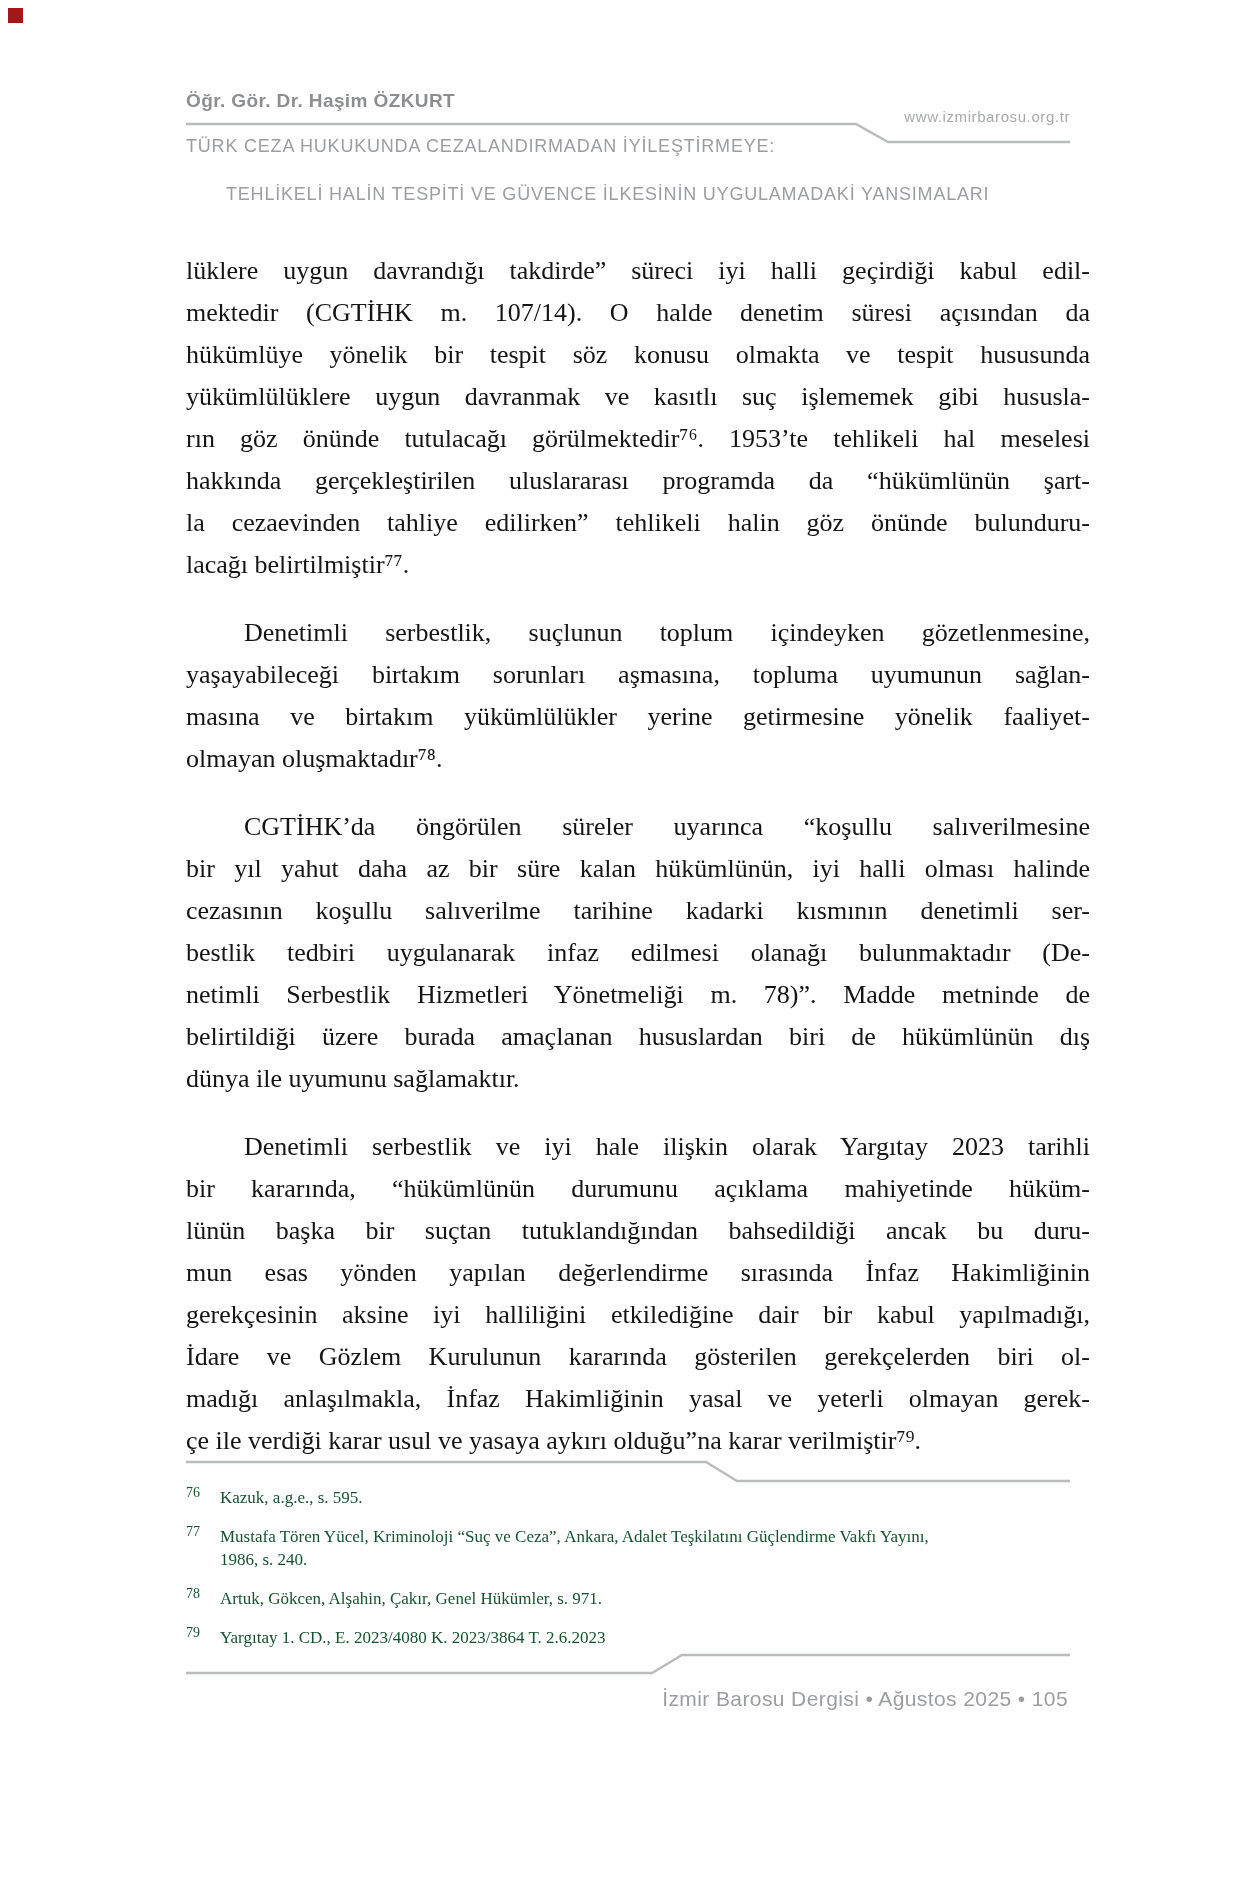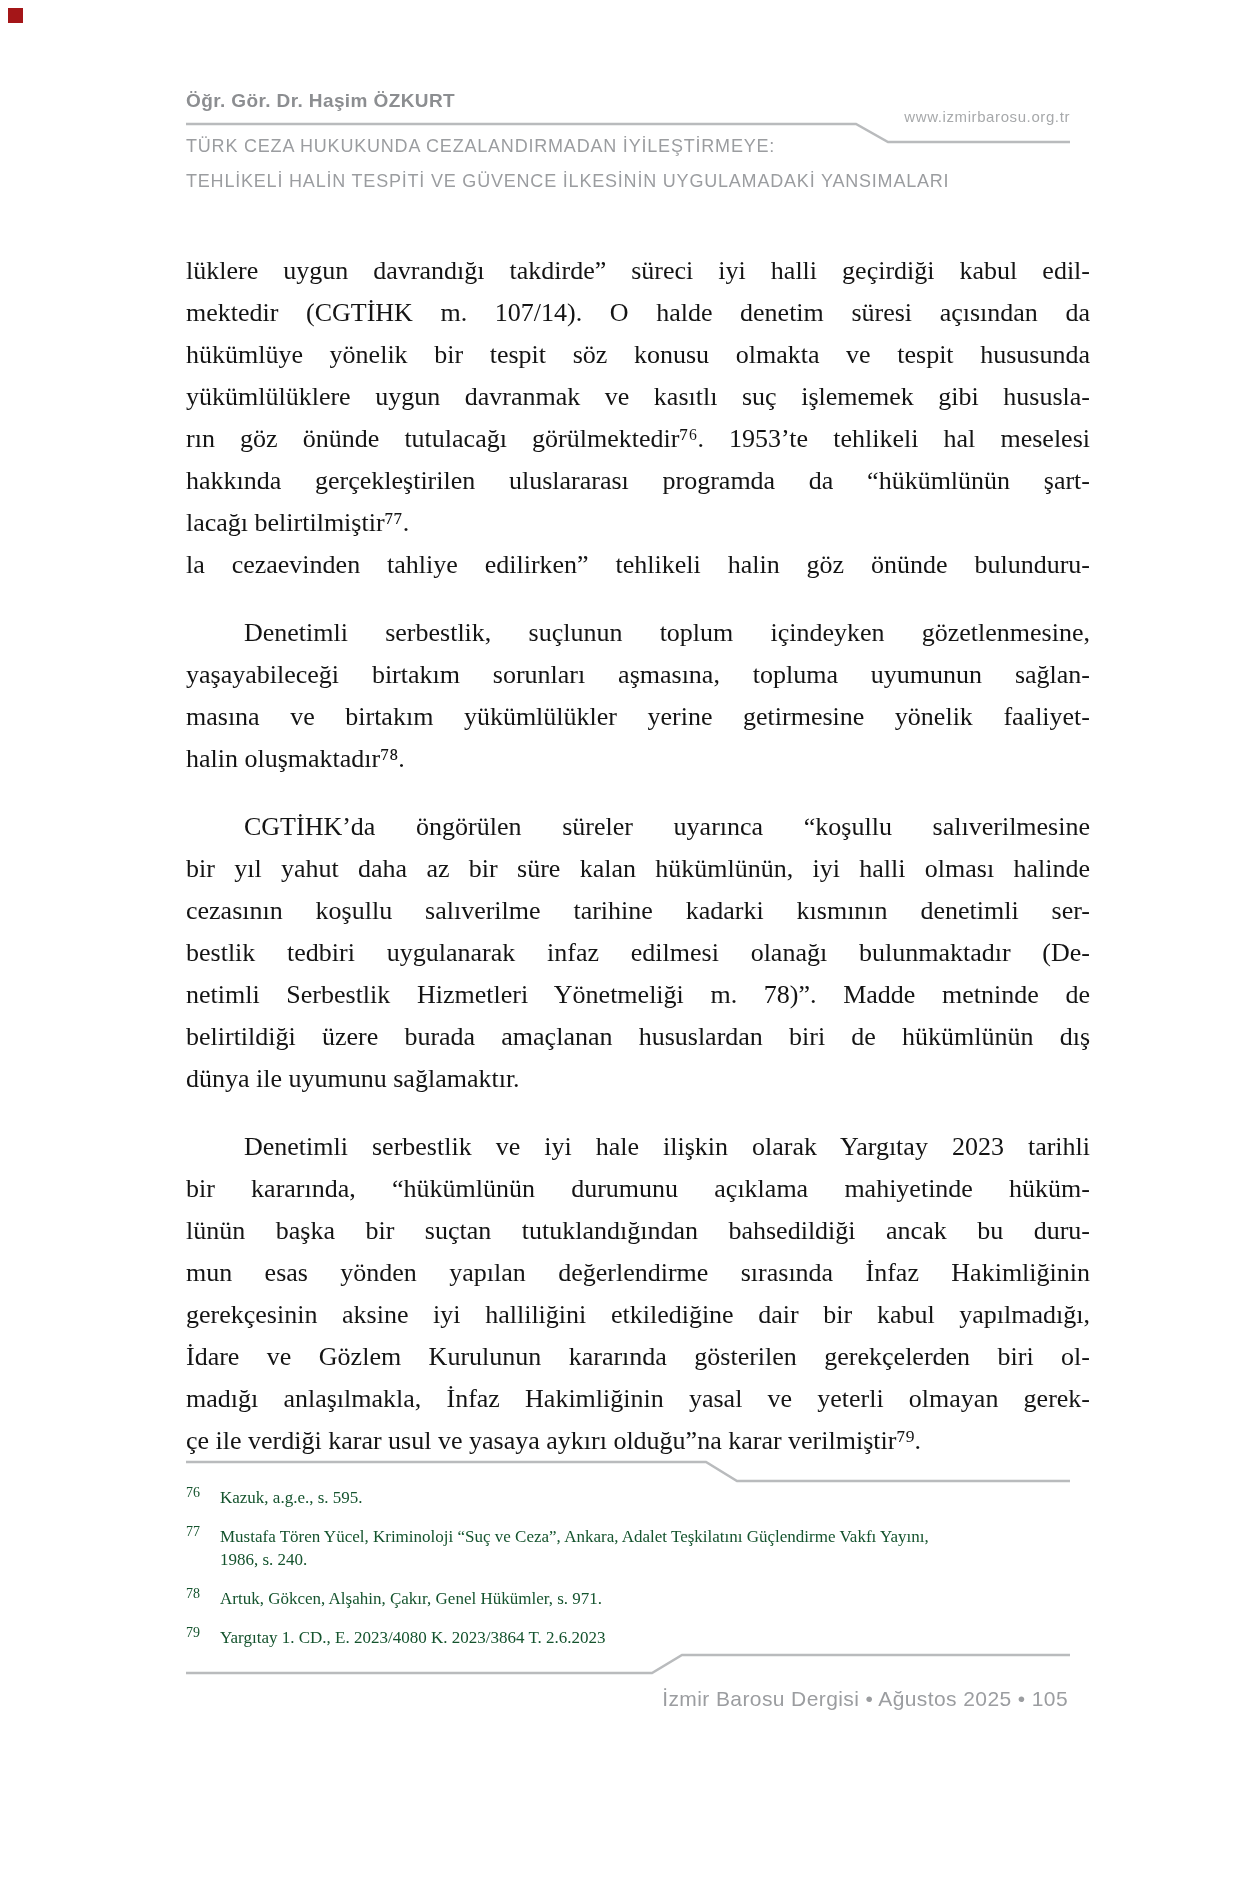--- a/index.html
+++ b/index.html
@@ -46,21 +46,21 @@
   }
   .title-line {
     position: absolute;
     left: 186px;
     font-size: 18px;
     color: #9b9da0;
     letter-spacing: 0.8px;
     white-space: nowrap;
   }
   .title-line.l1 { top: 136px; }
-  .title-line.l2 { top: 171px; }
+  .title-line.l2 { top: 184px; margin-left: 40px; }
 
   .article-body {
     position: absolute;
     left: 186px; top: 250px;
     width: 904px;
     font-family: "Liberation Serif", "DejaVu Serif", serif;
     font-size: 26px;
     line-height: 42px;
     color: #141414;
   }
@@ -125,28 +125,28 @@
   </header>
 
   <main class="article-body">
       <div class="para">
         <div class="bline">lüklere uygun davrandığı takdirde” süreci iyi halli geçirdiği kabul edil-</div>
         <div class="bline">mektedir (CGTİHK m. 107/14). O halde denetim süresi açısından da</div>
         <div class="bline">hükümlüye yönelik bir tespit söz konusu olmakta ve tespit hususunda</div>
         <div class="bline">yükümlülüklere uygun davranmak ve kasıtlı suç işlememek gibi hususla-</div>
         <div class="bline">rın göz önünde tutulacağı görülmektedir⁷⁶. 1953’te tehlikeli hal meselesi</div>
         <div class="bline">hakkında gerçekleştirilen uluslararası programda da “hükümlünün şart-</div>
+        <div class="bline">la cezaevinden tahliye edilirken” tehlikeli halin göz önünde bulunduru-</div>
         <div class="bline lastline">lacağı belirtilmiştir⁷⁷.</div>
-        <div class="bline">la cezaevinden tahliye edilirken” tehlikeli halin göz önünde bulunduru-</div>
       </div>
       <div class="para">
         <div class="bline firstline">Denetimli serbestlik, suçlunun toplum içindeyken gözetlenmesine,</div>
         <div class="bline">yaşayabileceği birtakım sorunları aşmasına, topluma uyumunun sağlan-</div>
         <div class="bline">masına ve birtakım yükümlülükler yerine getirmesine yönelik faaliyet-</div>
-        <div class="bline lastline">halin oluşmaktadır⁷⁸.</div>
+        <div class="bline lastline">olmayan oluşmaktadır⁷⁸.</div>
       </div>
       <div class="para">
         <div class="bline firstline">CGTİHK’da öngörülen süreler uyarınca “koşullu salıverilmesine</div>
         <div class="bline">bir yıl yahut daha az bir süre kalan hükümlünün, iyi halli olması halinde</div>
         <div class="bline">cezasının koşullu salıverilme tarihine kadarki kısmının denetimli ser-</div>
         <div class="bline">bestlik tedbiri uygulanarak infaz edilmesi olanağı bulunmaktadır (De-</div>
         <div class="bline">netimli Serbestlik Hizmetleri Yönetmeliği m. 78)”. Madde metninde de</div>
         <div class="bline">belirtildiği üzere burada amaçlanan hususlardan biri de hükümlünün dış</div>
         <div class="bline lastline">dünya ile uyumunu sağlamaktır.</div>
       </div>

